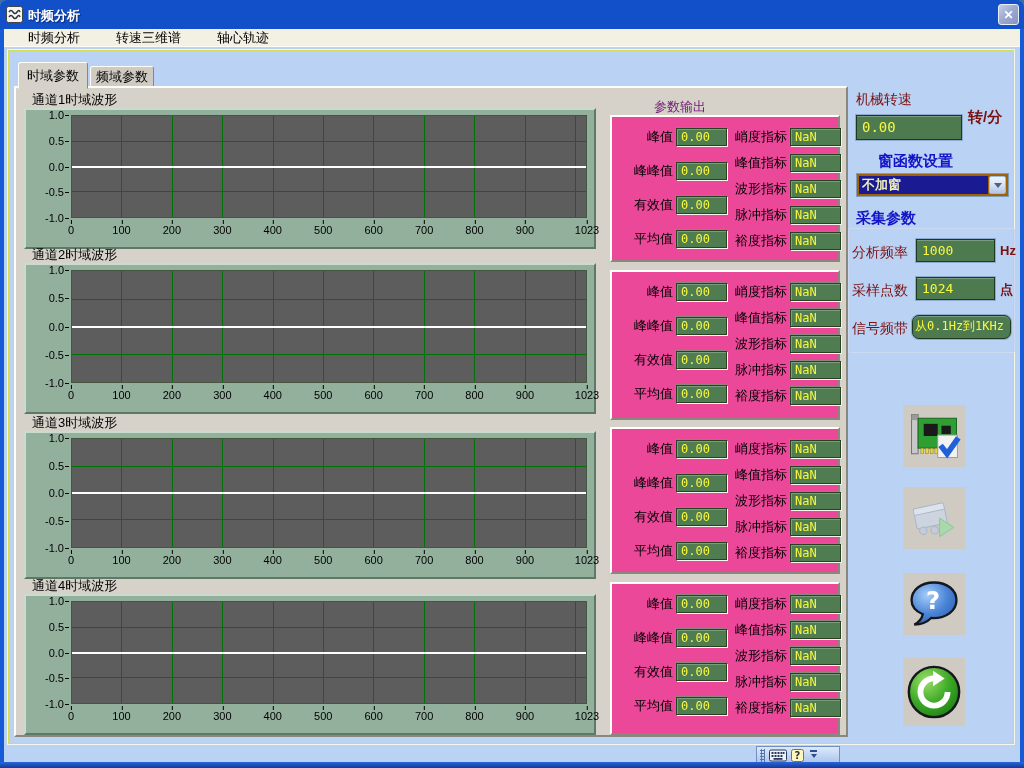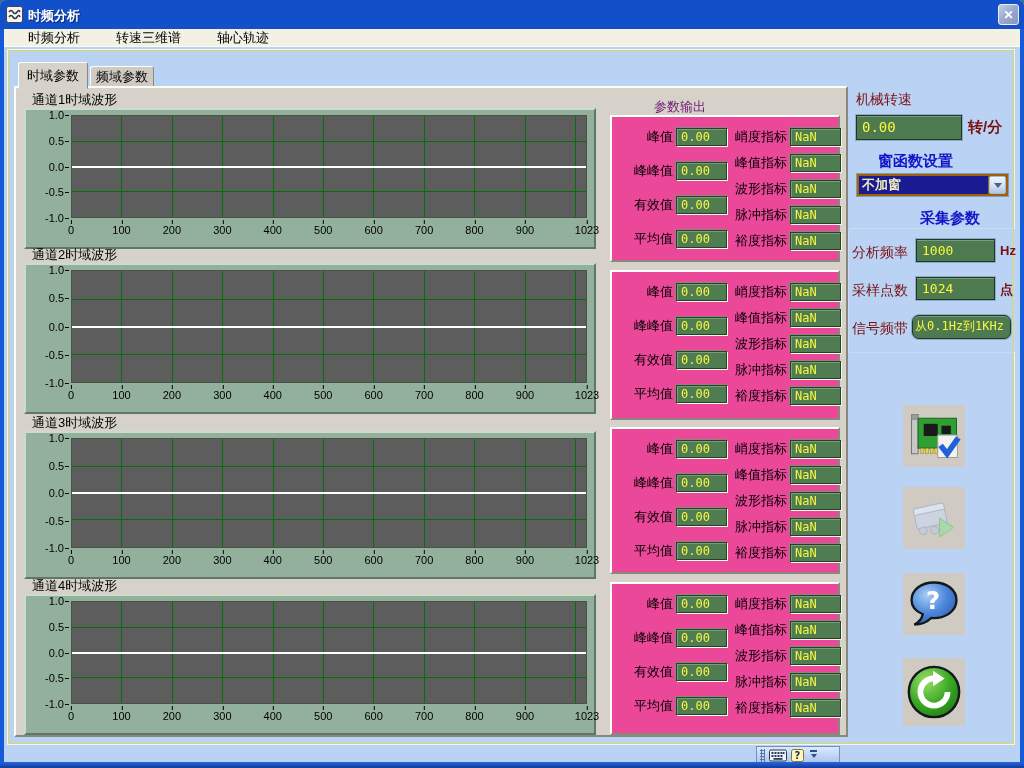--- a/index.html
+++ b/index.html
@@ -428,31 +428,31 @@
             <div class="prow">
               <span class="plabel">裕度指标</span>
               <span class="pval">NaN</span>
             </div>
           </div>
       </div>
     </div>
 
     <span class="sb-label-red" style="left:852px;top:44px;">机械转速</span>
     <div class="indicator speed-box">0.00</div>
-    <span class="sb-label-red b" style="left:964px;top:71px;">转/分</span>
+    <span class="sb-label-red b" style="left:964px;top:61px;">转/分</span>
 
     <span class="sb-label-blue" style="left:874px;top:105px;">窗函数设置</span>
     <div class="combo">
       <div class="combo-sel">不加窗</div>
       <div class="combo-btn">
         <div class="combo-arrow"></div>
       </div>
     </div>
 
-    <span class="sb-label-blue" style="left:916px;top:162px;">采集参数</span>
+    <span class="sb-label-blue" style="left:852px;top:162px;">采集参数</span>
     <div class="acq-box"></div>
 
     <span class="sb-label-red" style="left:848px;top:197px;">分析频率</span>
     <div class="indicator acq-val acq-v1">1000</div>
     <span class="sb-label-red b" style="left:996px;top:196px;font-size:13px;">Hz</span>
 
     <span class="sb-label-red" style="left:848px;top:235px;">采样点数</span>
     <div class="indicator acq-val acq-v2">1024</div>
     <span class="sb-label-red b" style="left:996px;top:234px;font-size:13px;">点</span>
 

